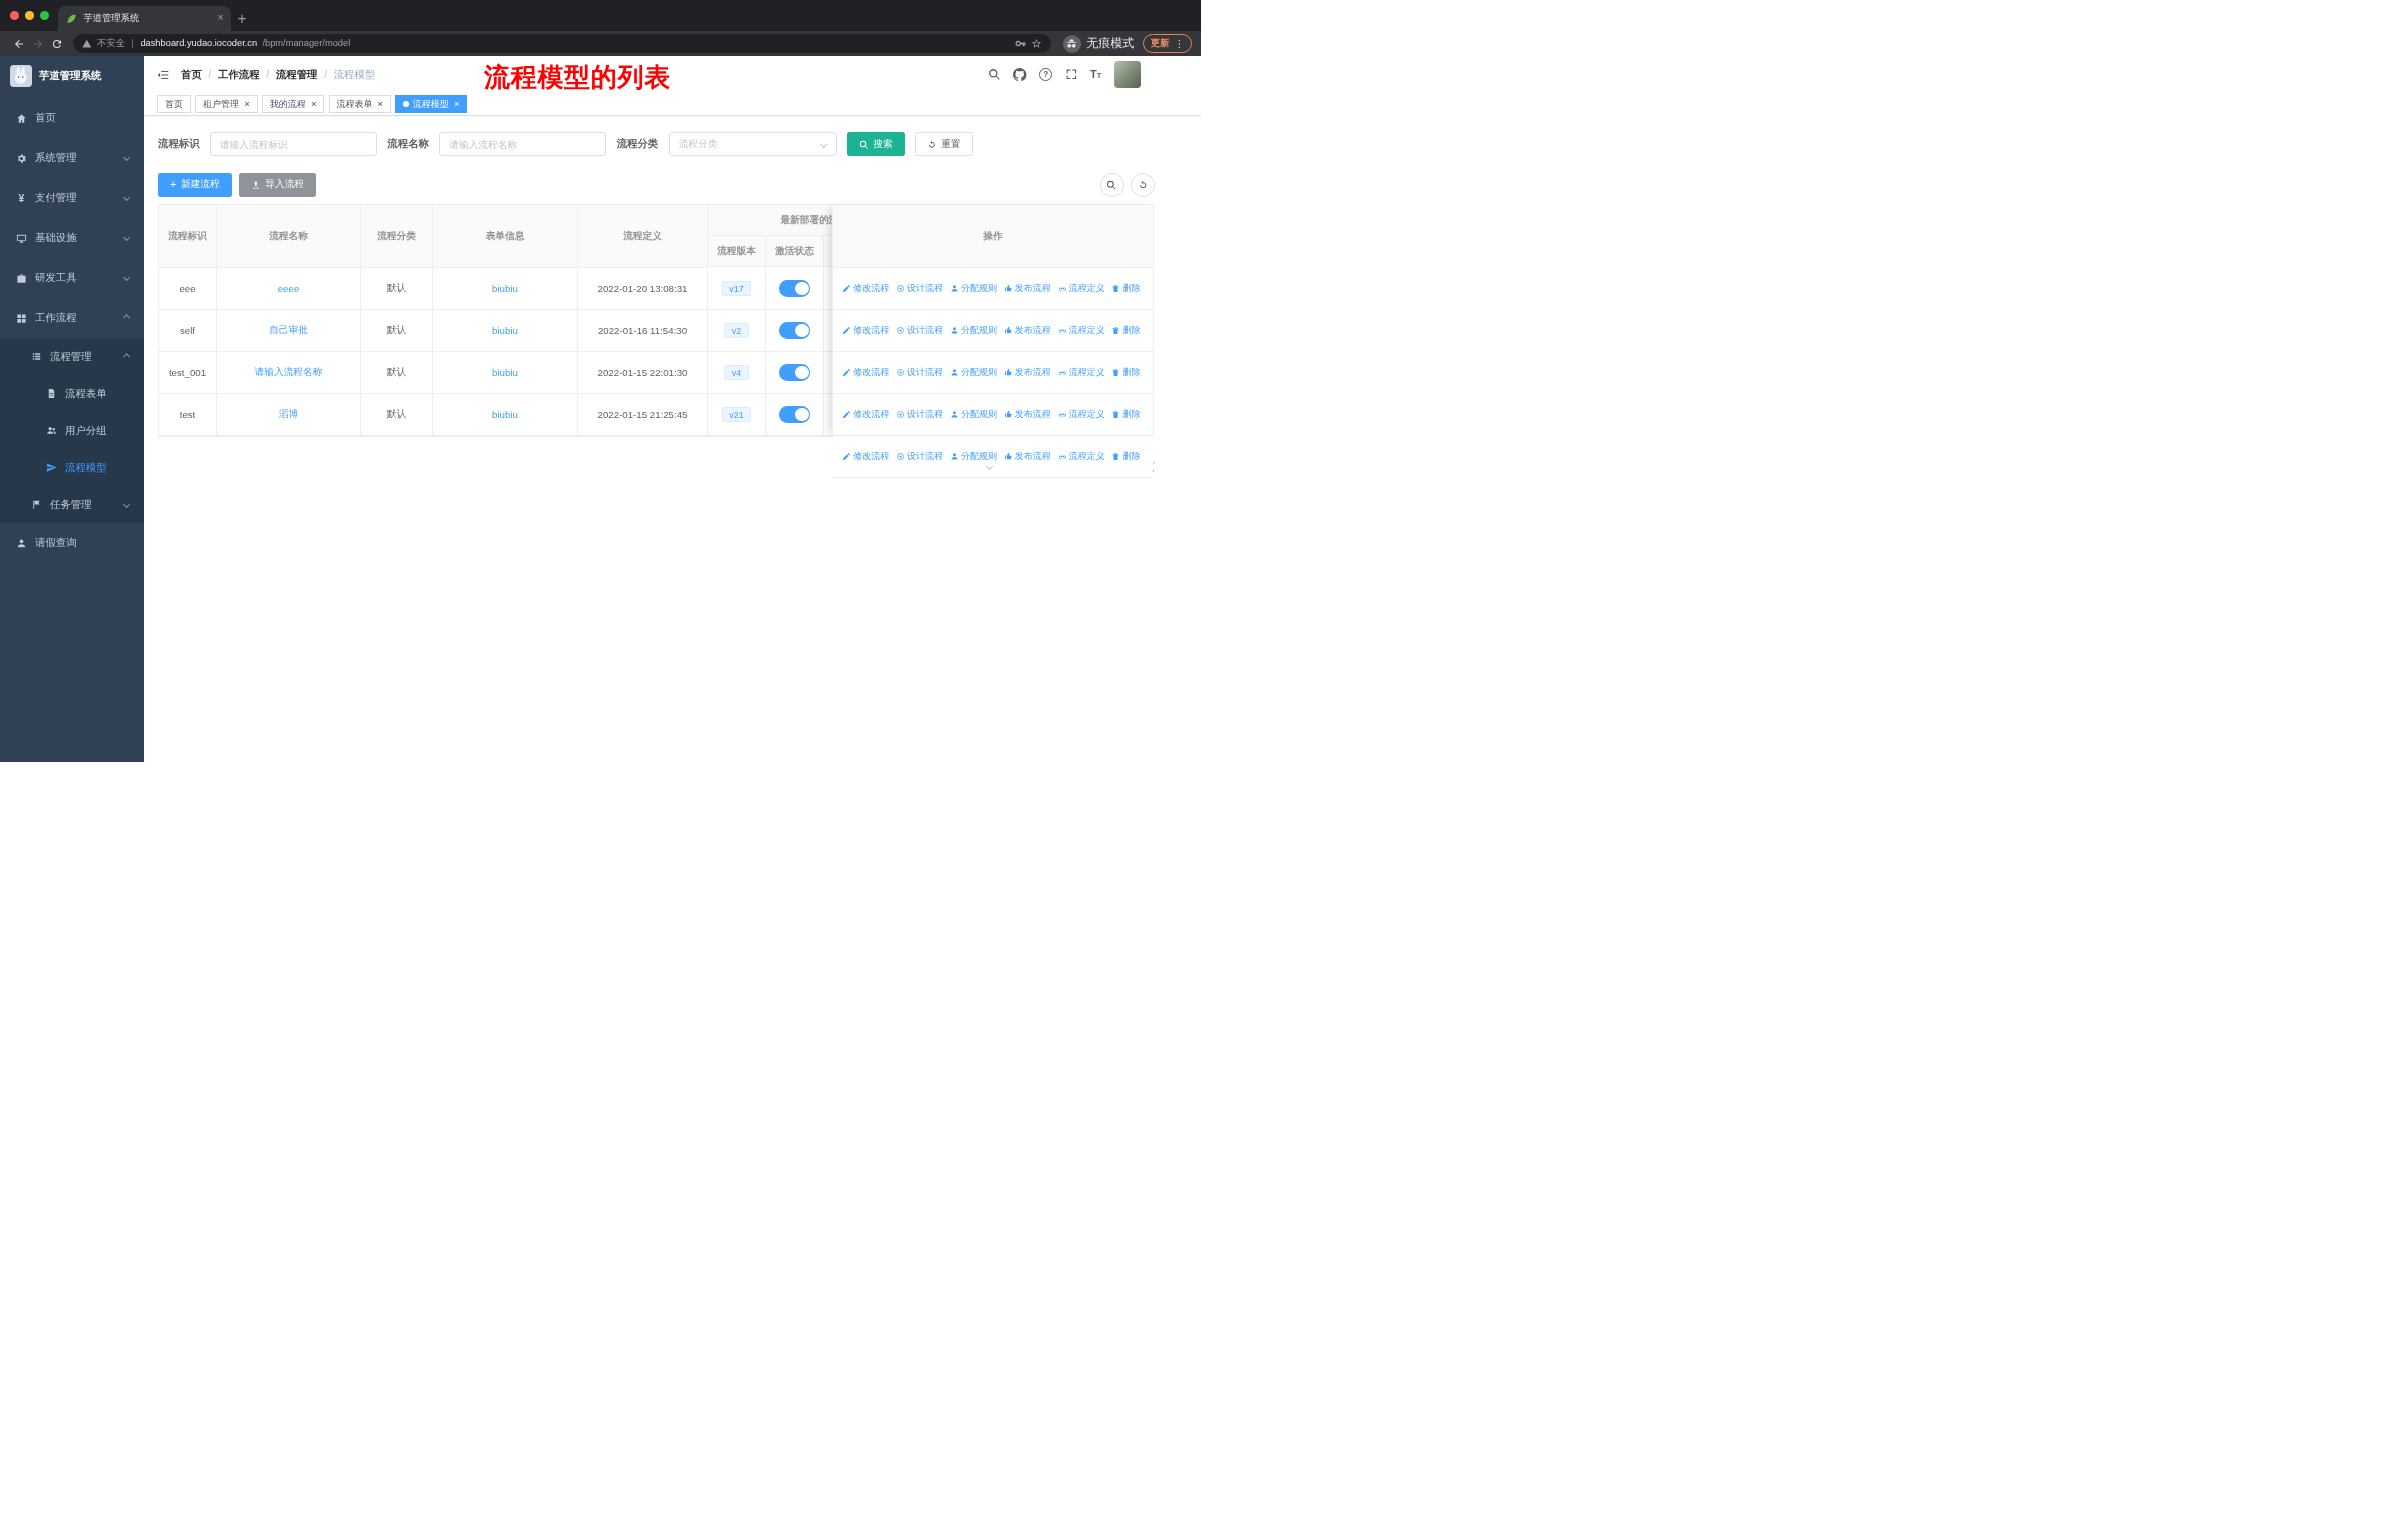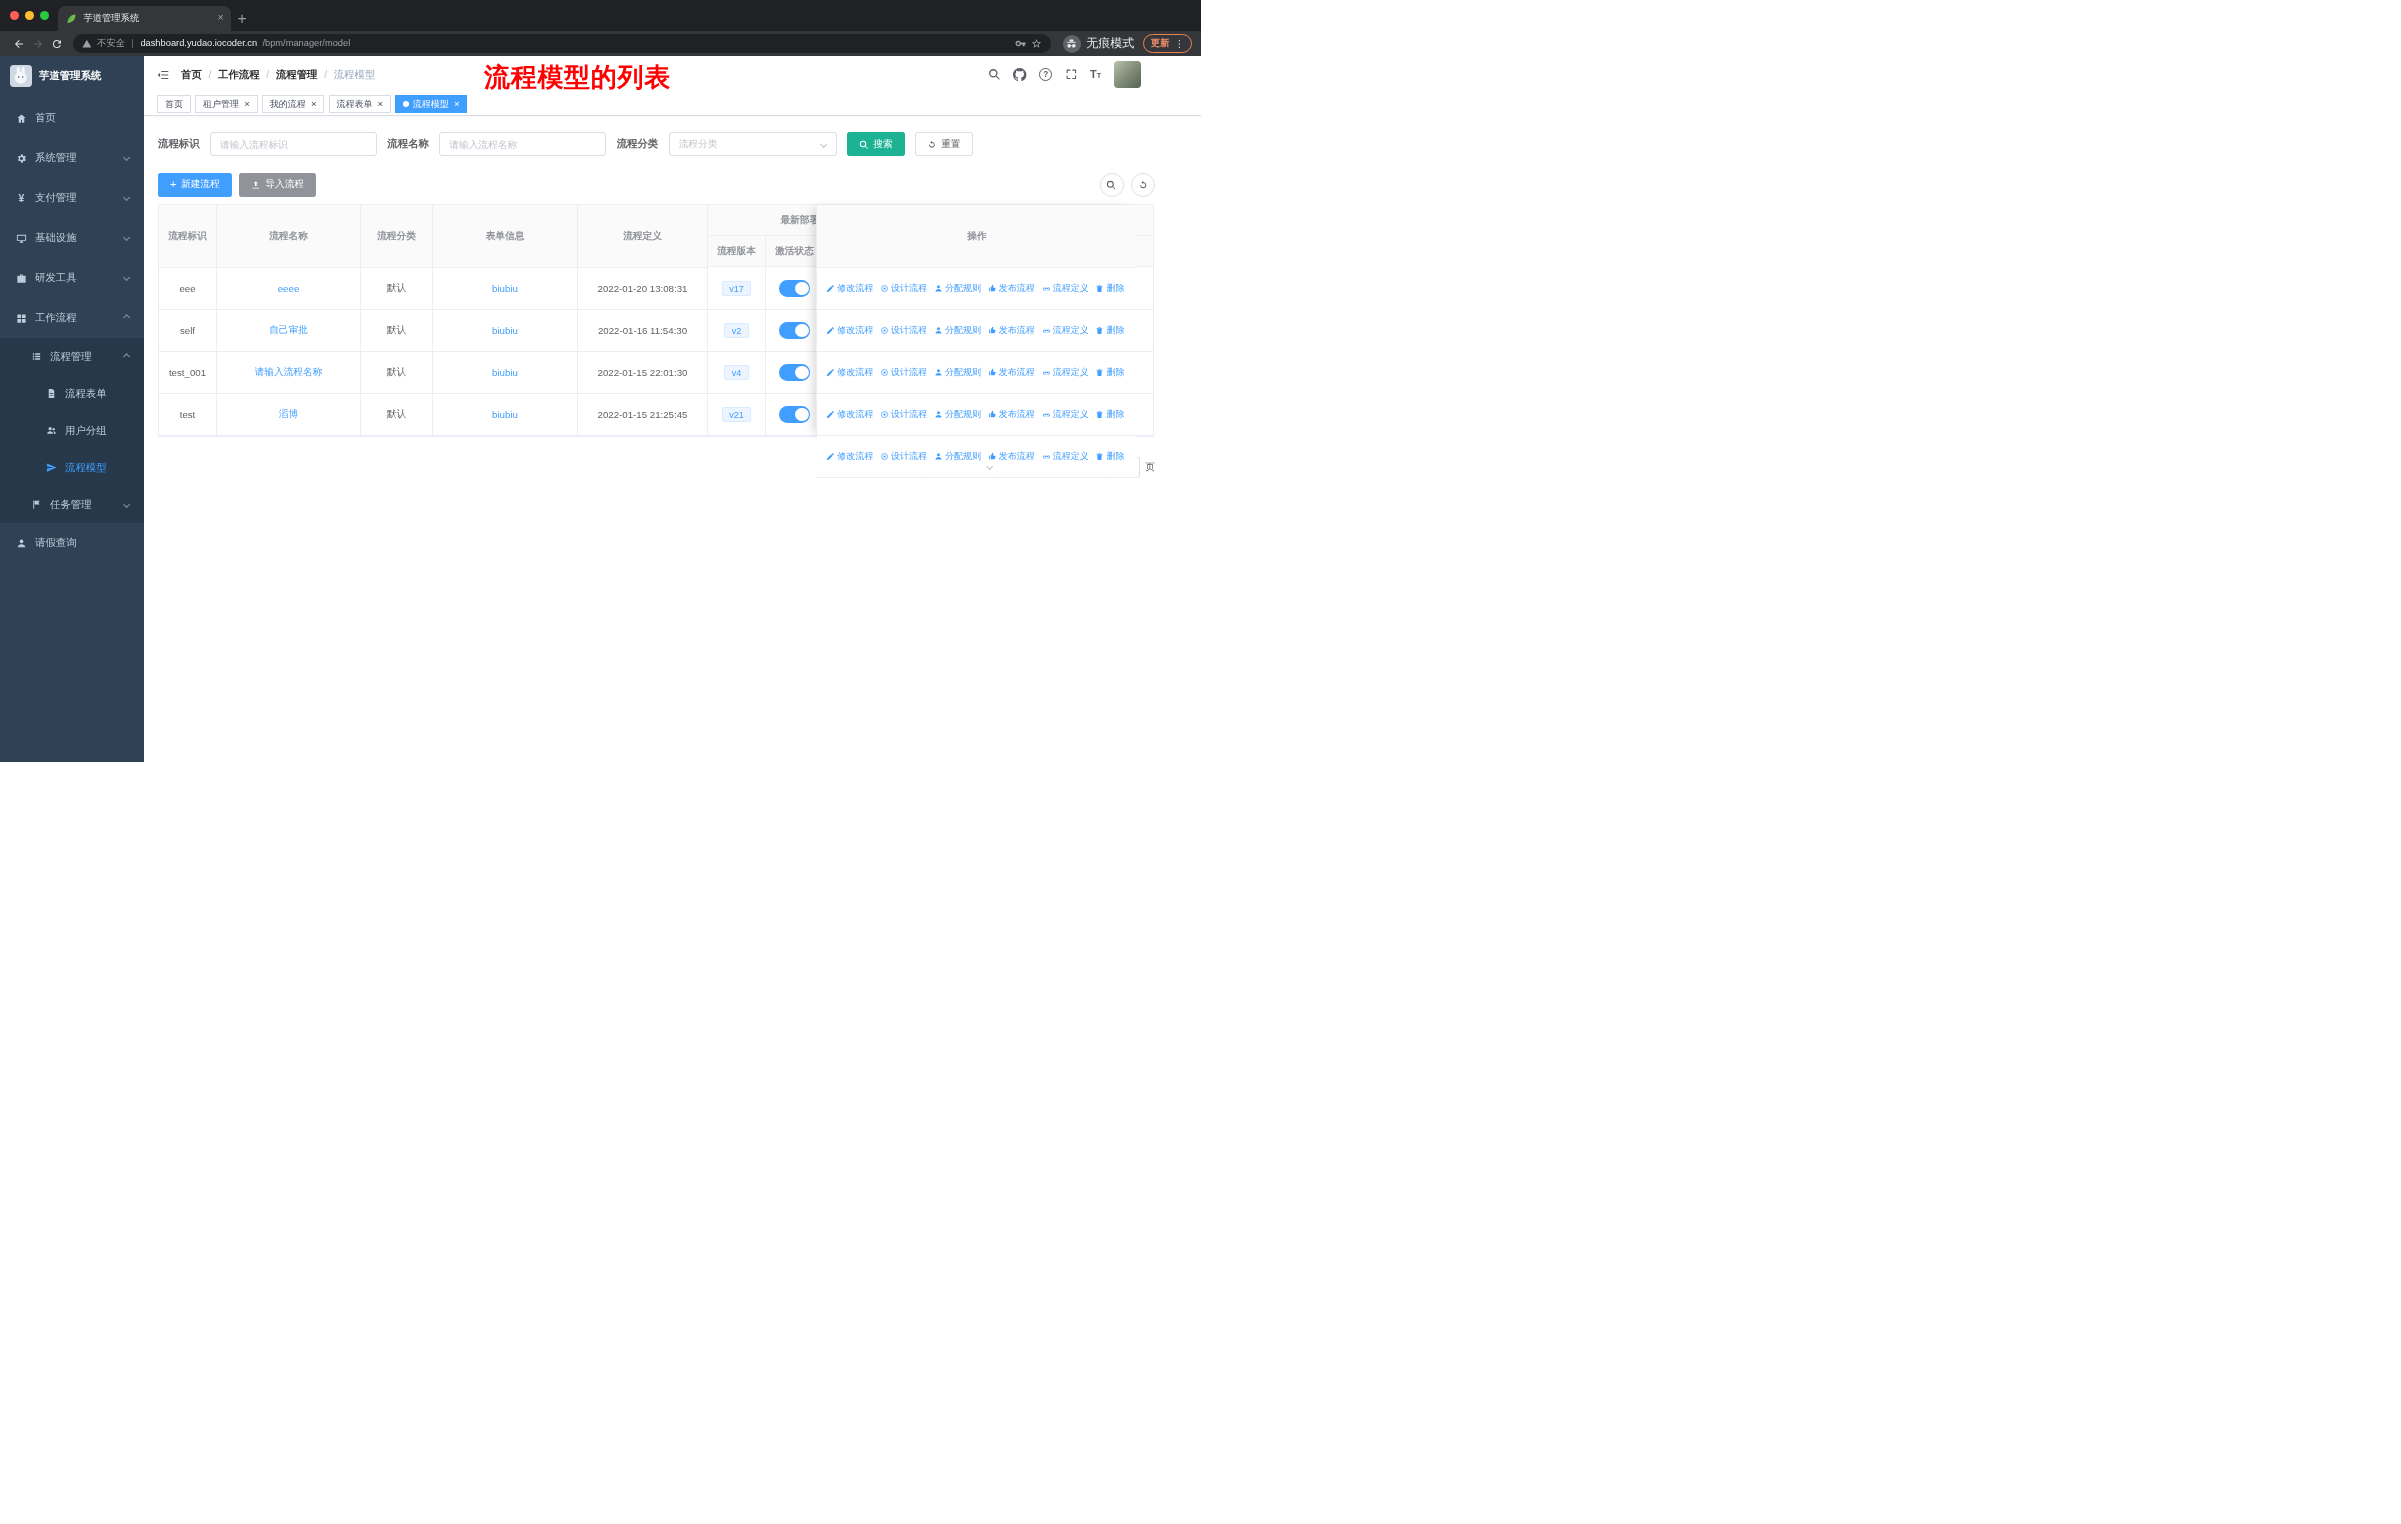--- a/index.html
+++ b/index.html
@@ -113,21 +113,21 @@
   .group-span{display:block;width:232px;text-align:center;white-space:nowrap}
   .group-bottom{display:flex}
   .group-bottom .th{height:31px}
   .tr{display:flex}
   .td{height:42px;color:#606266;background:#fff}
   .lnk{color:#409eff;text-decoration:none;cursor:pointer}
   .vtag{display:inline-block;padding:1.5px 6.7px;border-radius:2px;background:#ecf5ff;border:0.7px solid #d9ecff;color:#409eff;font-size:9px}
   .switch{position:relative;width:31px;height:16.4px;border-radius:8.2px;background:#dcdfe6;cursor:pointer}
   .switch.on{background:#409eff}
   .switch::after{content:"";position:absolute;top:1.5px;right:1.5px;width:13.4px;height:13.4px;border-radius:50%;background:#fff}
-  .op-overlay{position:absolute;top:0;right:16px;bottom:0;width:321px;background:#fff;border-left:0.7px solid #ebeef5;box-shadow:-6px 0 9px -3px rgba(0,0,0,.15)}
+  .op-overlay{position:absolute;top:0;right:0;bottom:0;width:321px;background:#fff;border-left:0.7px solid #ebeef5;box-shadow:-6px 0 9px -3px rgba(0,0,0,.15)}
   .op-head{height:63px;background:#fafafa;border-bottom:0.7px solid #ebeef5;display:flex;align-items:center;justify-content:center;color:#909399;font-weight:700}
   .op-row{height:42px;border-bottom:0.7px solid #ebeef5;display:flex;align-items:center;padding-left:9px;background:#fff}
   .op-link{display:inline-flex;align-items:center;gap:2.2px;color:#409eff;font-size:9px;margin-right:6.7px;text-decoration:none;white-space:nowrap;cursor:pointer}
   .op-link svg{width:9px;height:9px;fill:currentColor}
 
   
   .pagination{margin-top:19.4px;display:flex;align-items:center;justify-content:flex-end;gap:5px;font-size:9.7px;color:#606266}
   .pg-size{width:74px;height:21px;border:0.7px solid #dcdfe6;border-radius:2.2px;display:flex;align-items:center;justify-content:space-between;padding:0 6px;cursor:pointer;background:#fff}
   .pg-btn{width:21px;height:21px;border:none;background:#f4f4f5;border-radius:2.2px;font-size:11px;display:flex;align-items:center;justify-content:center;font-family:inherit;cursor:pointer}
   .pg-btn.prev{color:#c0c4cc}

